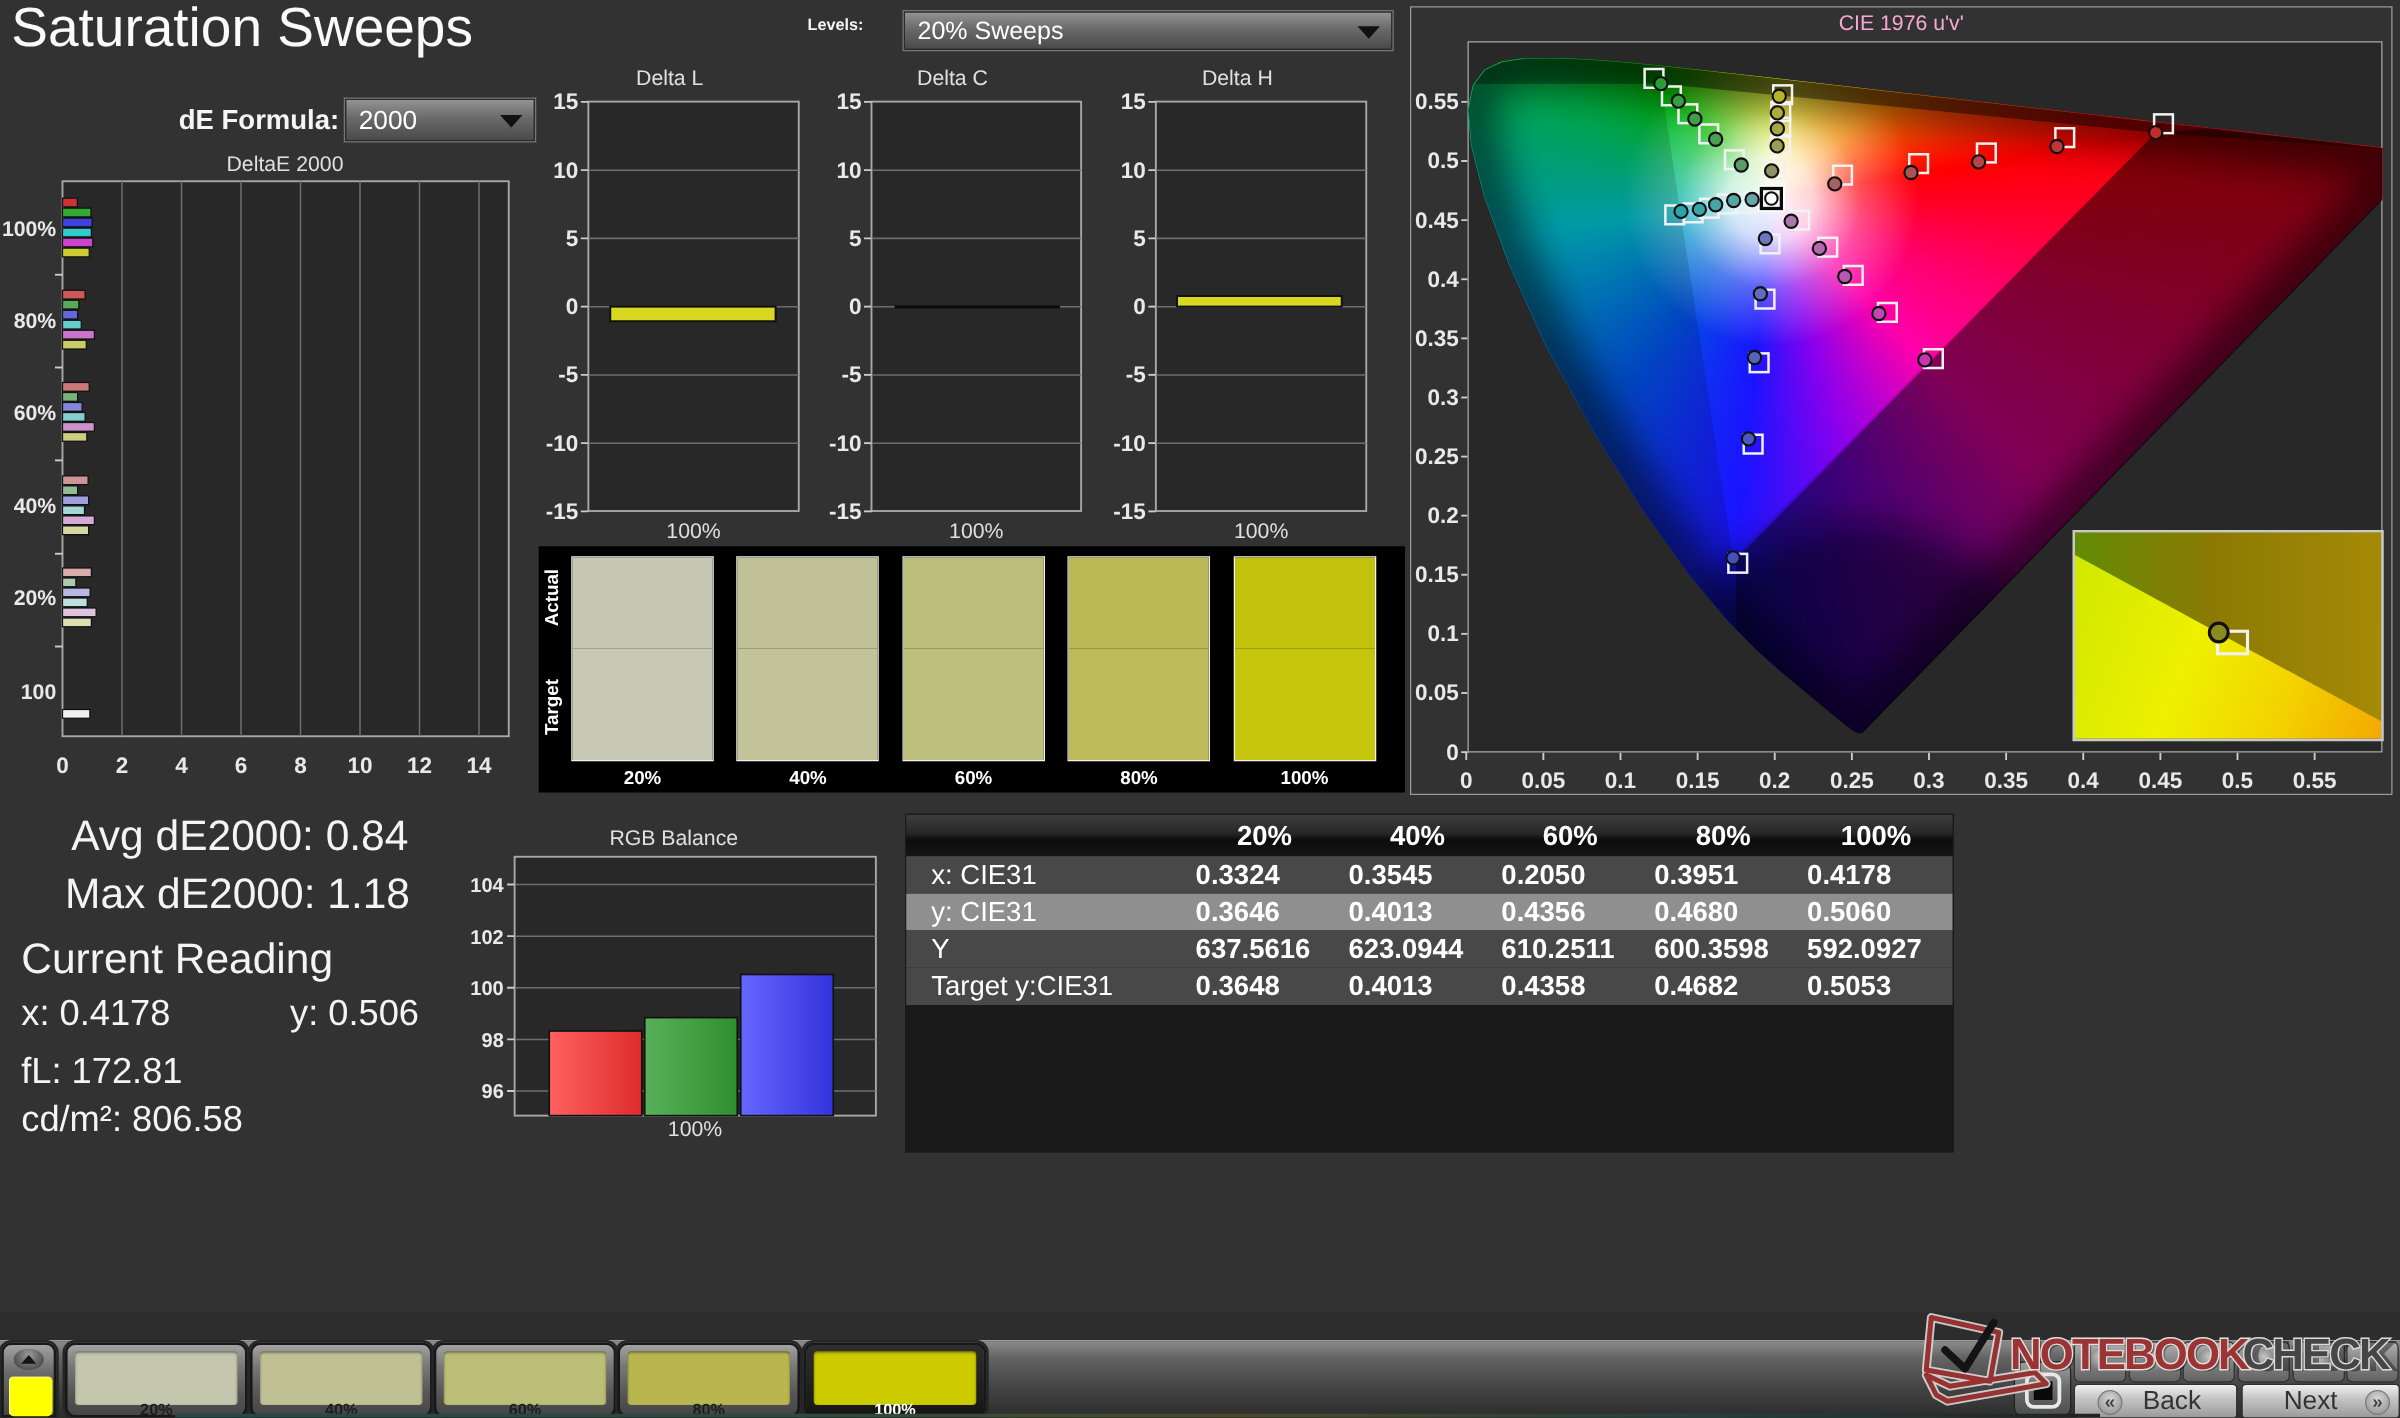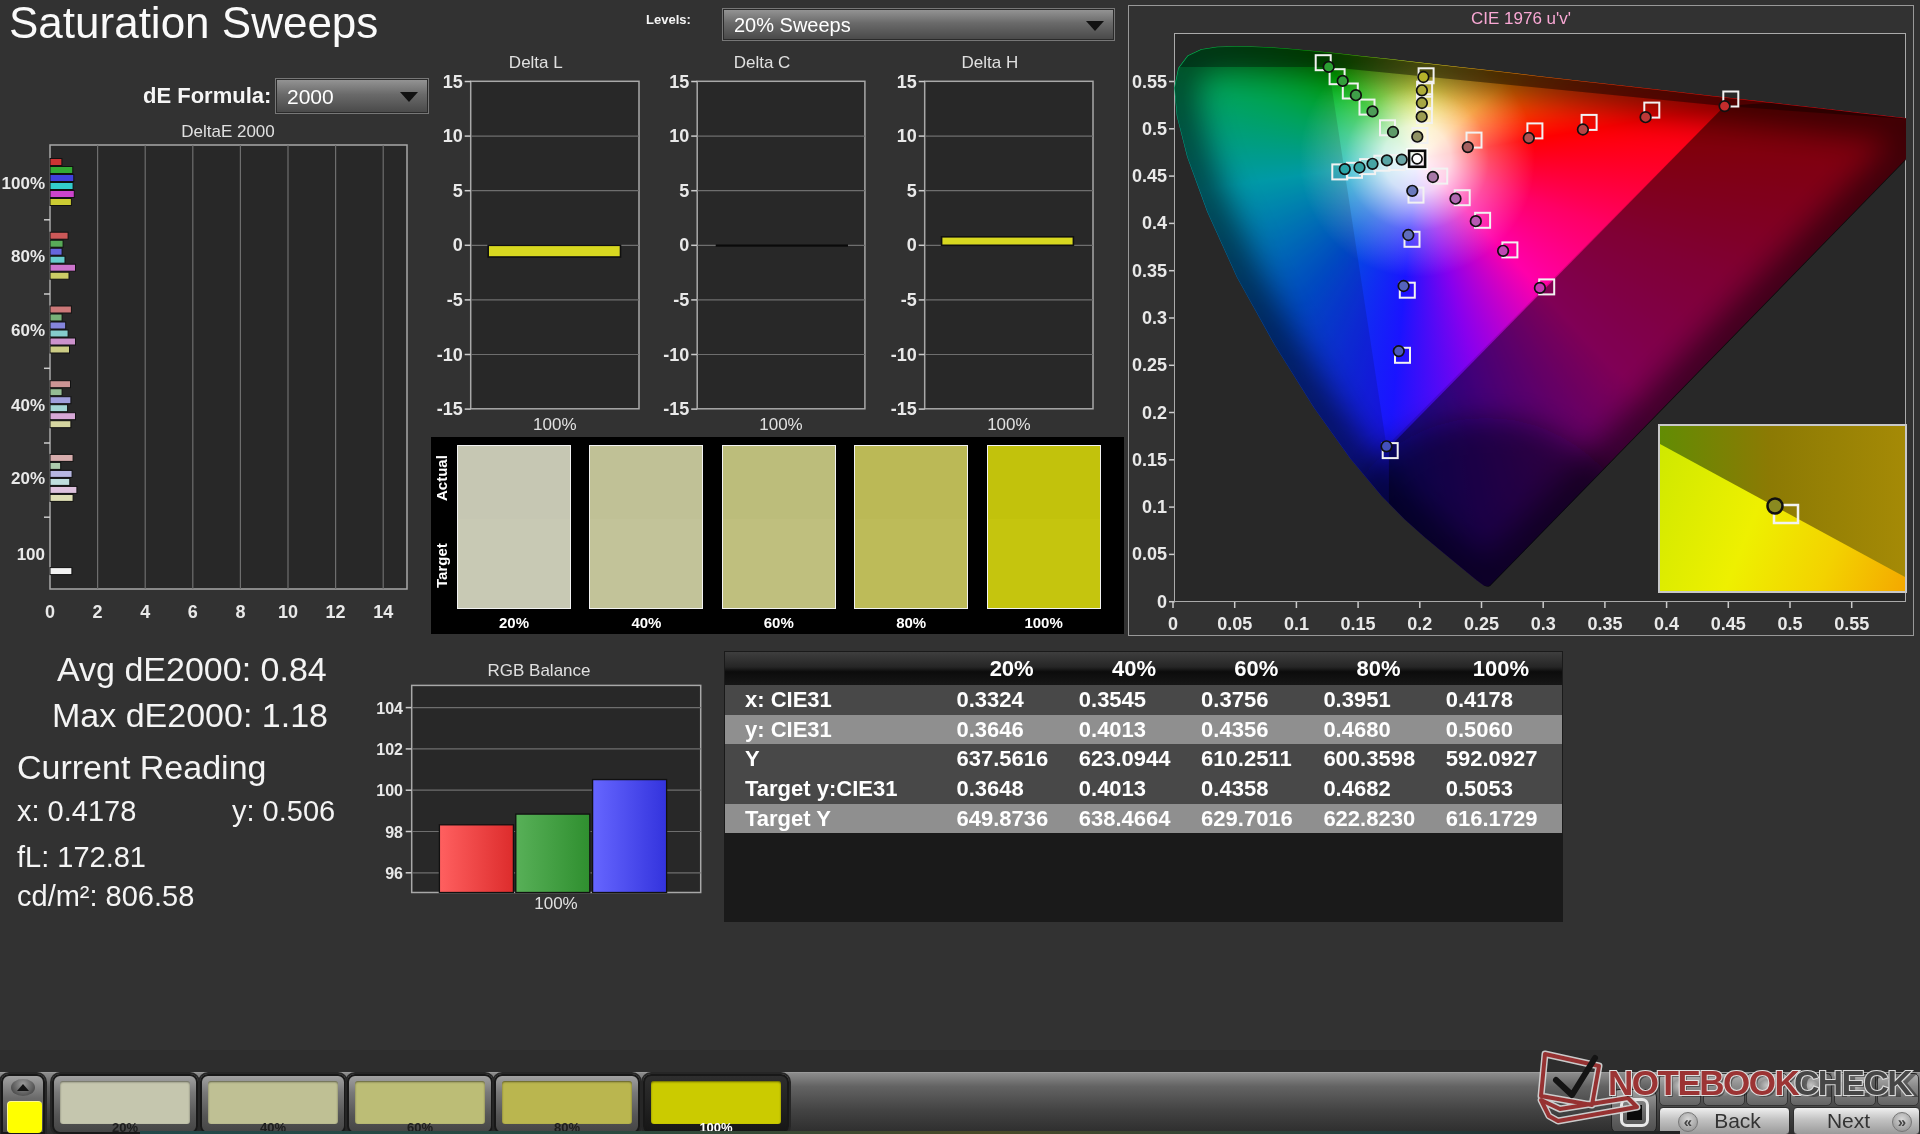--- a/index.html
+++ b/index.html
@@ -38,21 +38,21 @@
 #stopb{position:absolute;left:1611px;top:1089px;width:46px;height:45px;border-radius:8px;border:1px solid #222;background:linear-gradient(180deg,#9e9e9e 0%,#6a6a6a 50%,#4d4d4d 100%)}
 #stopb .o{position:absolute;left:8px;top:8px;width:29px;height:29px;border:3.5px solid #e8e8e8;border-radius:7px}
 #stopb .i{position:absolute;left:15px;top:15px;width:15px;height:15px;background:#0a0a0a}
 .navb{position:absolute;top:1107px;height:28px;border-radius:4px;border:1px solid #2e2e2e;background:linear-gradient(180deg,#efefef 0%,#c2c2c2 45%,#9a9a9a 100%);color:#333;font-size:21px;text-align:center;line-height:26px}
 .navc{position:absolute;top:3.5px;width:20px;height:20px;border-radius:50%;background:radial-gradient(circle at 50% 35%,#d8d8d8,#999 80%);border:1px solid #777;color:#444;font-size:15px;font-weight:bold;line-height:18px;text-align:center}
 #table{left:724px;top:651px;width:839px;height:271px;background:#1a1a1a;border:1px solid #1a1a1a}
 .thead{display:flex;height:33px;background:linear-gradient(180deg,#3e3e3e 0%,#262626 45%,#0c0c0c 60%,#161616 100%)}
 .trow{display:flex;height:29.7px}
 .rd{background:#484848}
 .rl{background:#8f8f8f}
-.tl{width:226px;padding-left:20px;font-weight:bold;font-size:22px;line-height:29.7px;color:#fff}
+.tl{width:226px;padding-left:20px;font-weight:normal;font-size:22px;line-height:29.7px;color:#fff}
 .th{width:122.6px;text-align:center;font-weight:bold;font-size:22px;line-height:33px;color:#fff}
 .td{width:122.6px;padding-left:6px;font-weight:bold;font-size:22px;line-height:29.7px;color:#fff}
 #swpanel{left:431px;top:437px;width:693px;height:197px;background:#000}
 .sw{position:absolute;top:8px;width:114px;border:1.5px solid #f2f2f2}
 .swl{position:absolute;top:177px;width:114px;text-align:center;font-size:15px;font-weight:bold;color:#fff}
 .rot{position:absolute;left:2px;width:16px;text-align:center;font-size:15px;font-weight:bold;color:#fff;writing-mode:vertical-rl;transform:rotate(180deg)}
 </style></head>
 <body>
 <div id="title" class="abs">Saturation Sweeps</div>
 
@@ -428,21 +428,21 @@
       <div class="th">20%</div>
       <div class="th">40%</div>
       <div class="th">60%</div>
       <div class="th">80%</div>
       <div class="th">100%</div>
     </div>
 <div class="trow rd">
       <div class="tl">x: CIE31</div>
       <div class="td">0.3324</div>
       <div class="td">0.3545</div>
-      <div class="td">0.3756</div>
+      <div class="td">0.2050</div>
       <div class="td">0.3951</div>
       <div class="td">0.4178</div>
     </div>
 <div class="trow rl">
       <div class="tl">y: CIE31</div>
       <div class="td">0.3646</div>
       <div class="td">0.4013</div>
       <div class="td">0.4356</div>
       <div class="td">0.4680</div>
       <div class="td">0.5060</div>
@@ -455,28 +455,20 @@
       <div class="td">600.3598</div>
       <div class="td">592.0927</div>
     </div>
 <div class="trow rd">
       <div class="tl">Target y:CIE31</div>
       <div class="td">0.3648</div>
       <div class="td">0.4013</div>
       <div class="td">0.4358</div>
       <div class="td">0.4682</div>
       <div class="td">0.5053</div>
-    </div>
-<div class="trow rl">
-      <div class="tl">Target Y</div>
-      <div class="td">649.8736</div>
-      <div class="td">638.4664</div>
-      <div class="td">629.7016</div>
-      <div class="td">622.8230</div>
-      <div class="td">616.1729</div>
     </div>
   </div>
 
 <div class="abs" style="left:140px;top:1131px;width:1540px;height:3px;background:linear-gradient(90deg,#23494a 0%,#2a4a40 30%,#4a4a28 55%,#23403f 80%,#222 100%);z-index:5"></div>
 <div class="abs" style="left:0;top:1050px;width:1920px;height:22px;background:#2d2d2d"></div>
 <div id="bbar" class="abs">
 <div class="pbtn" style="left:52.1px">
       <div class="psw" style="background:#c5c6ae"></div>
       <div class="plab">20%</div>
     </div>

